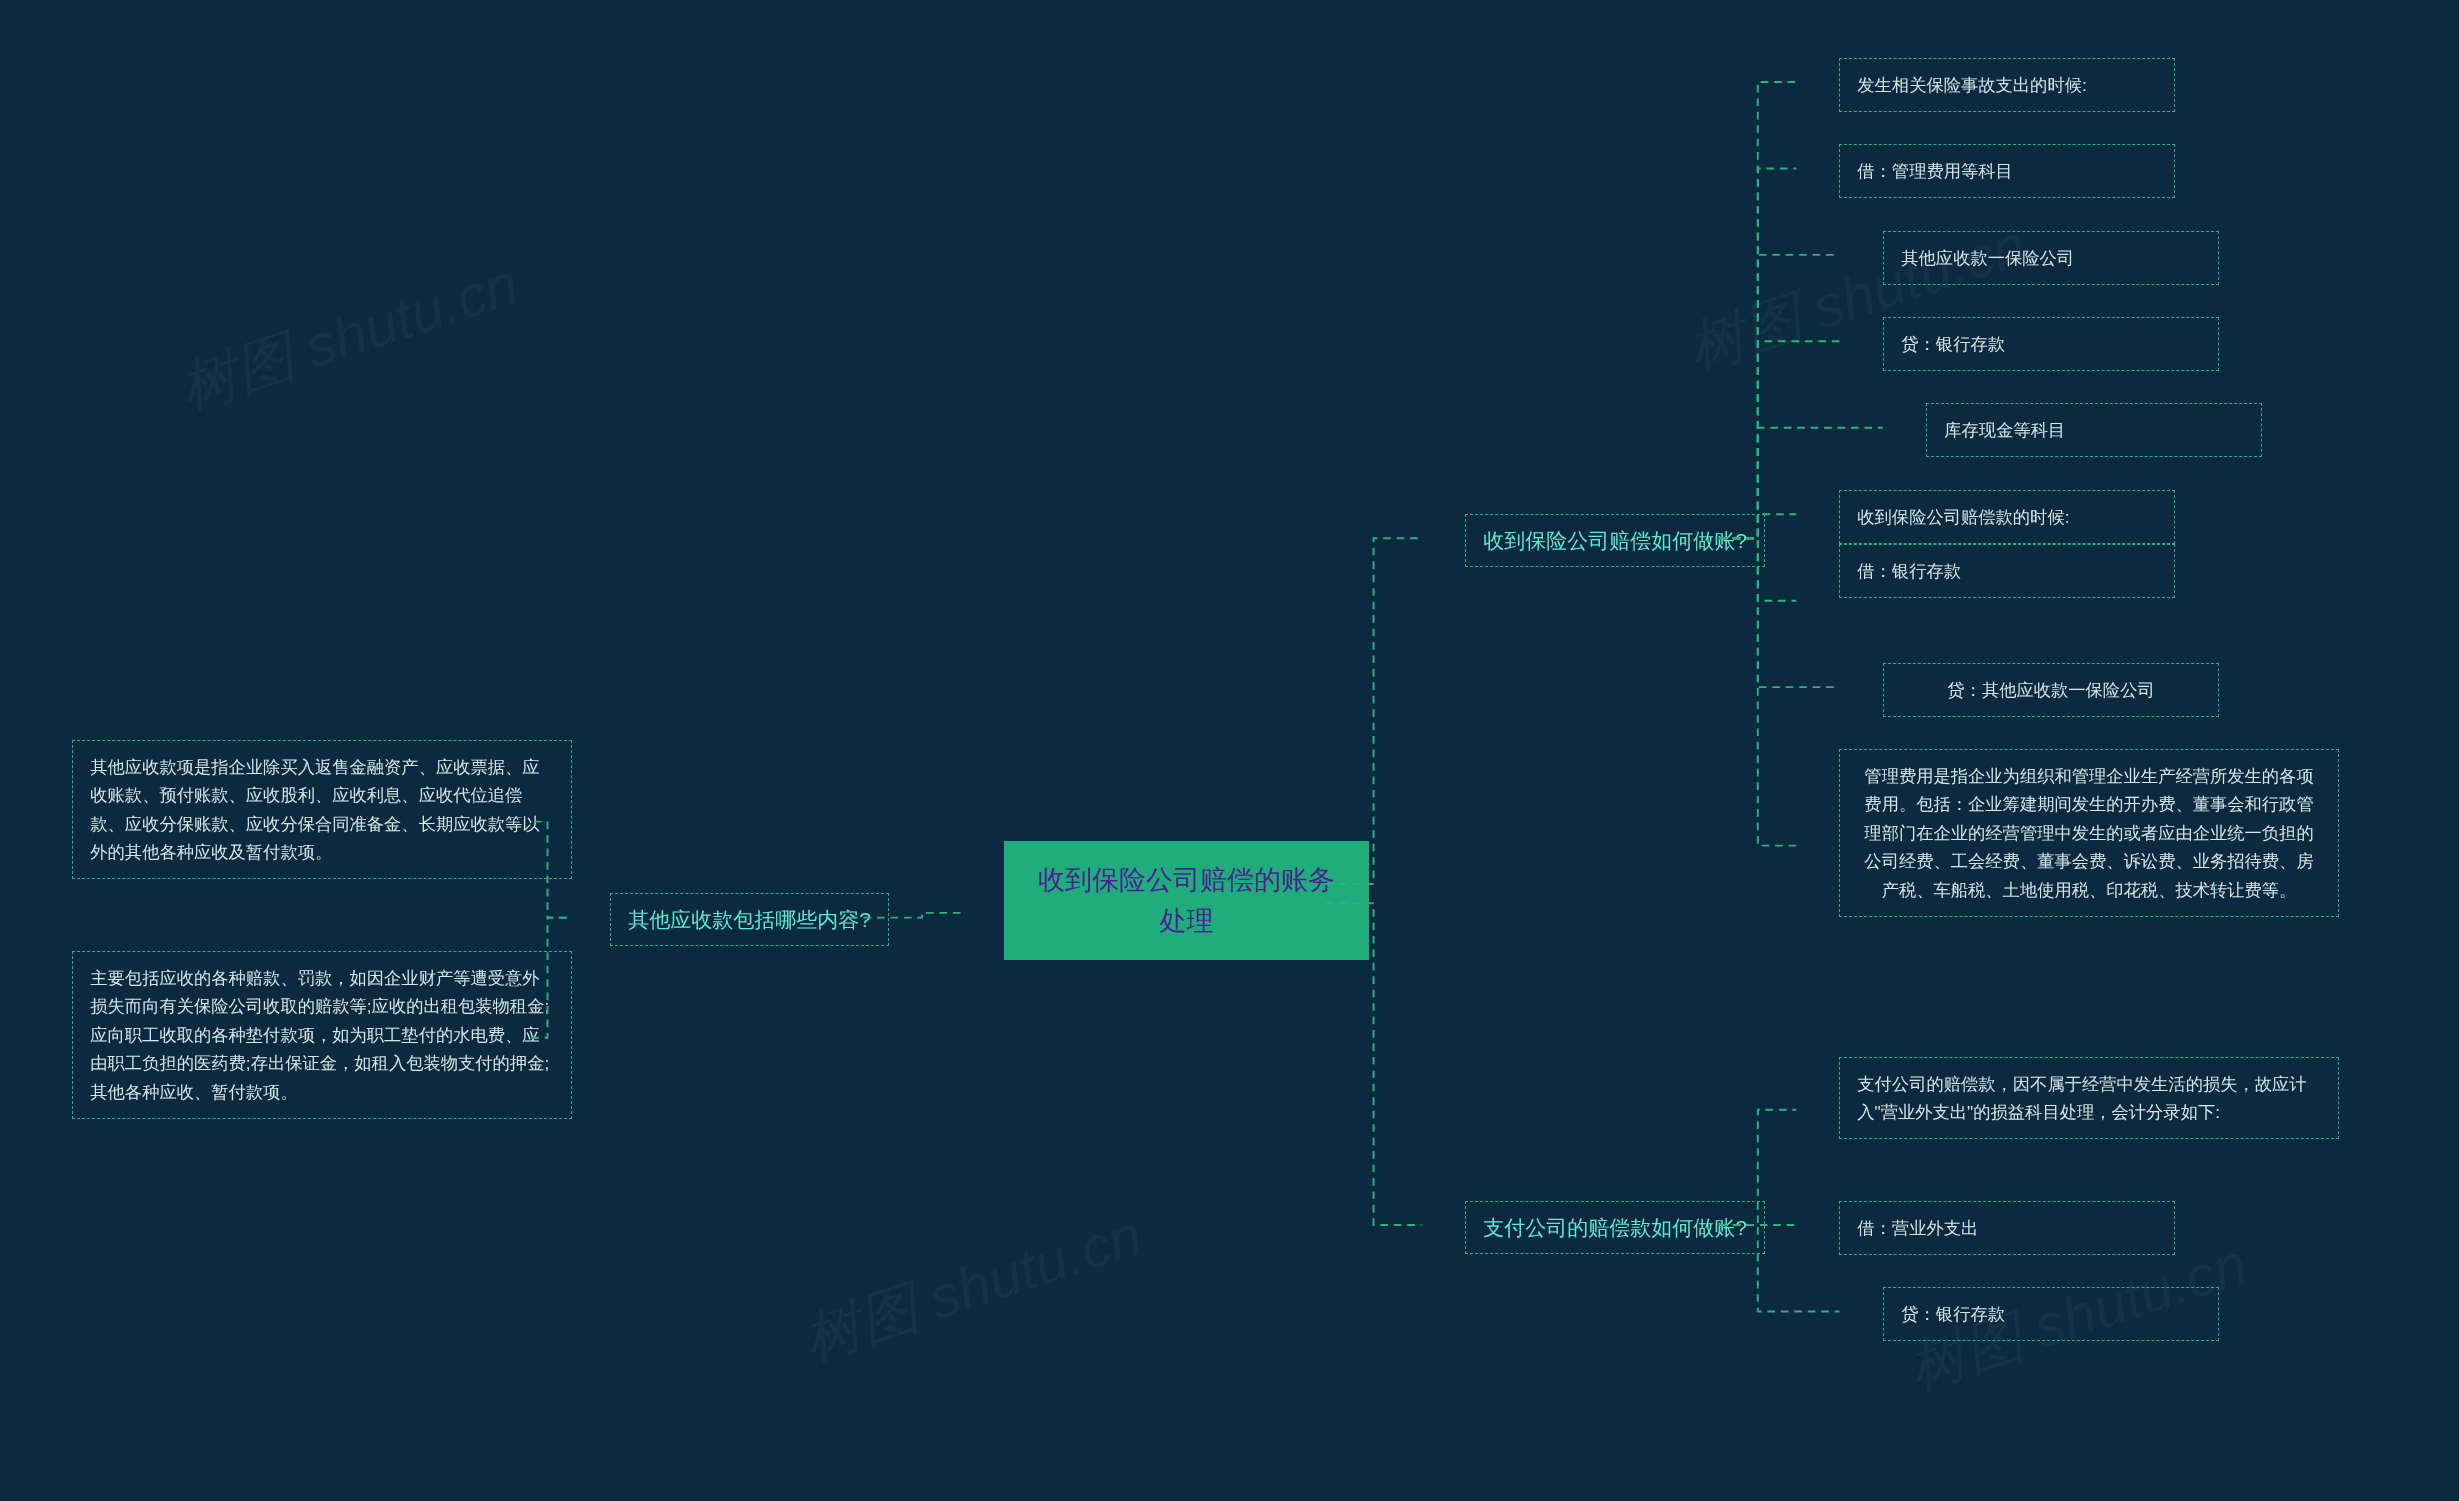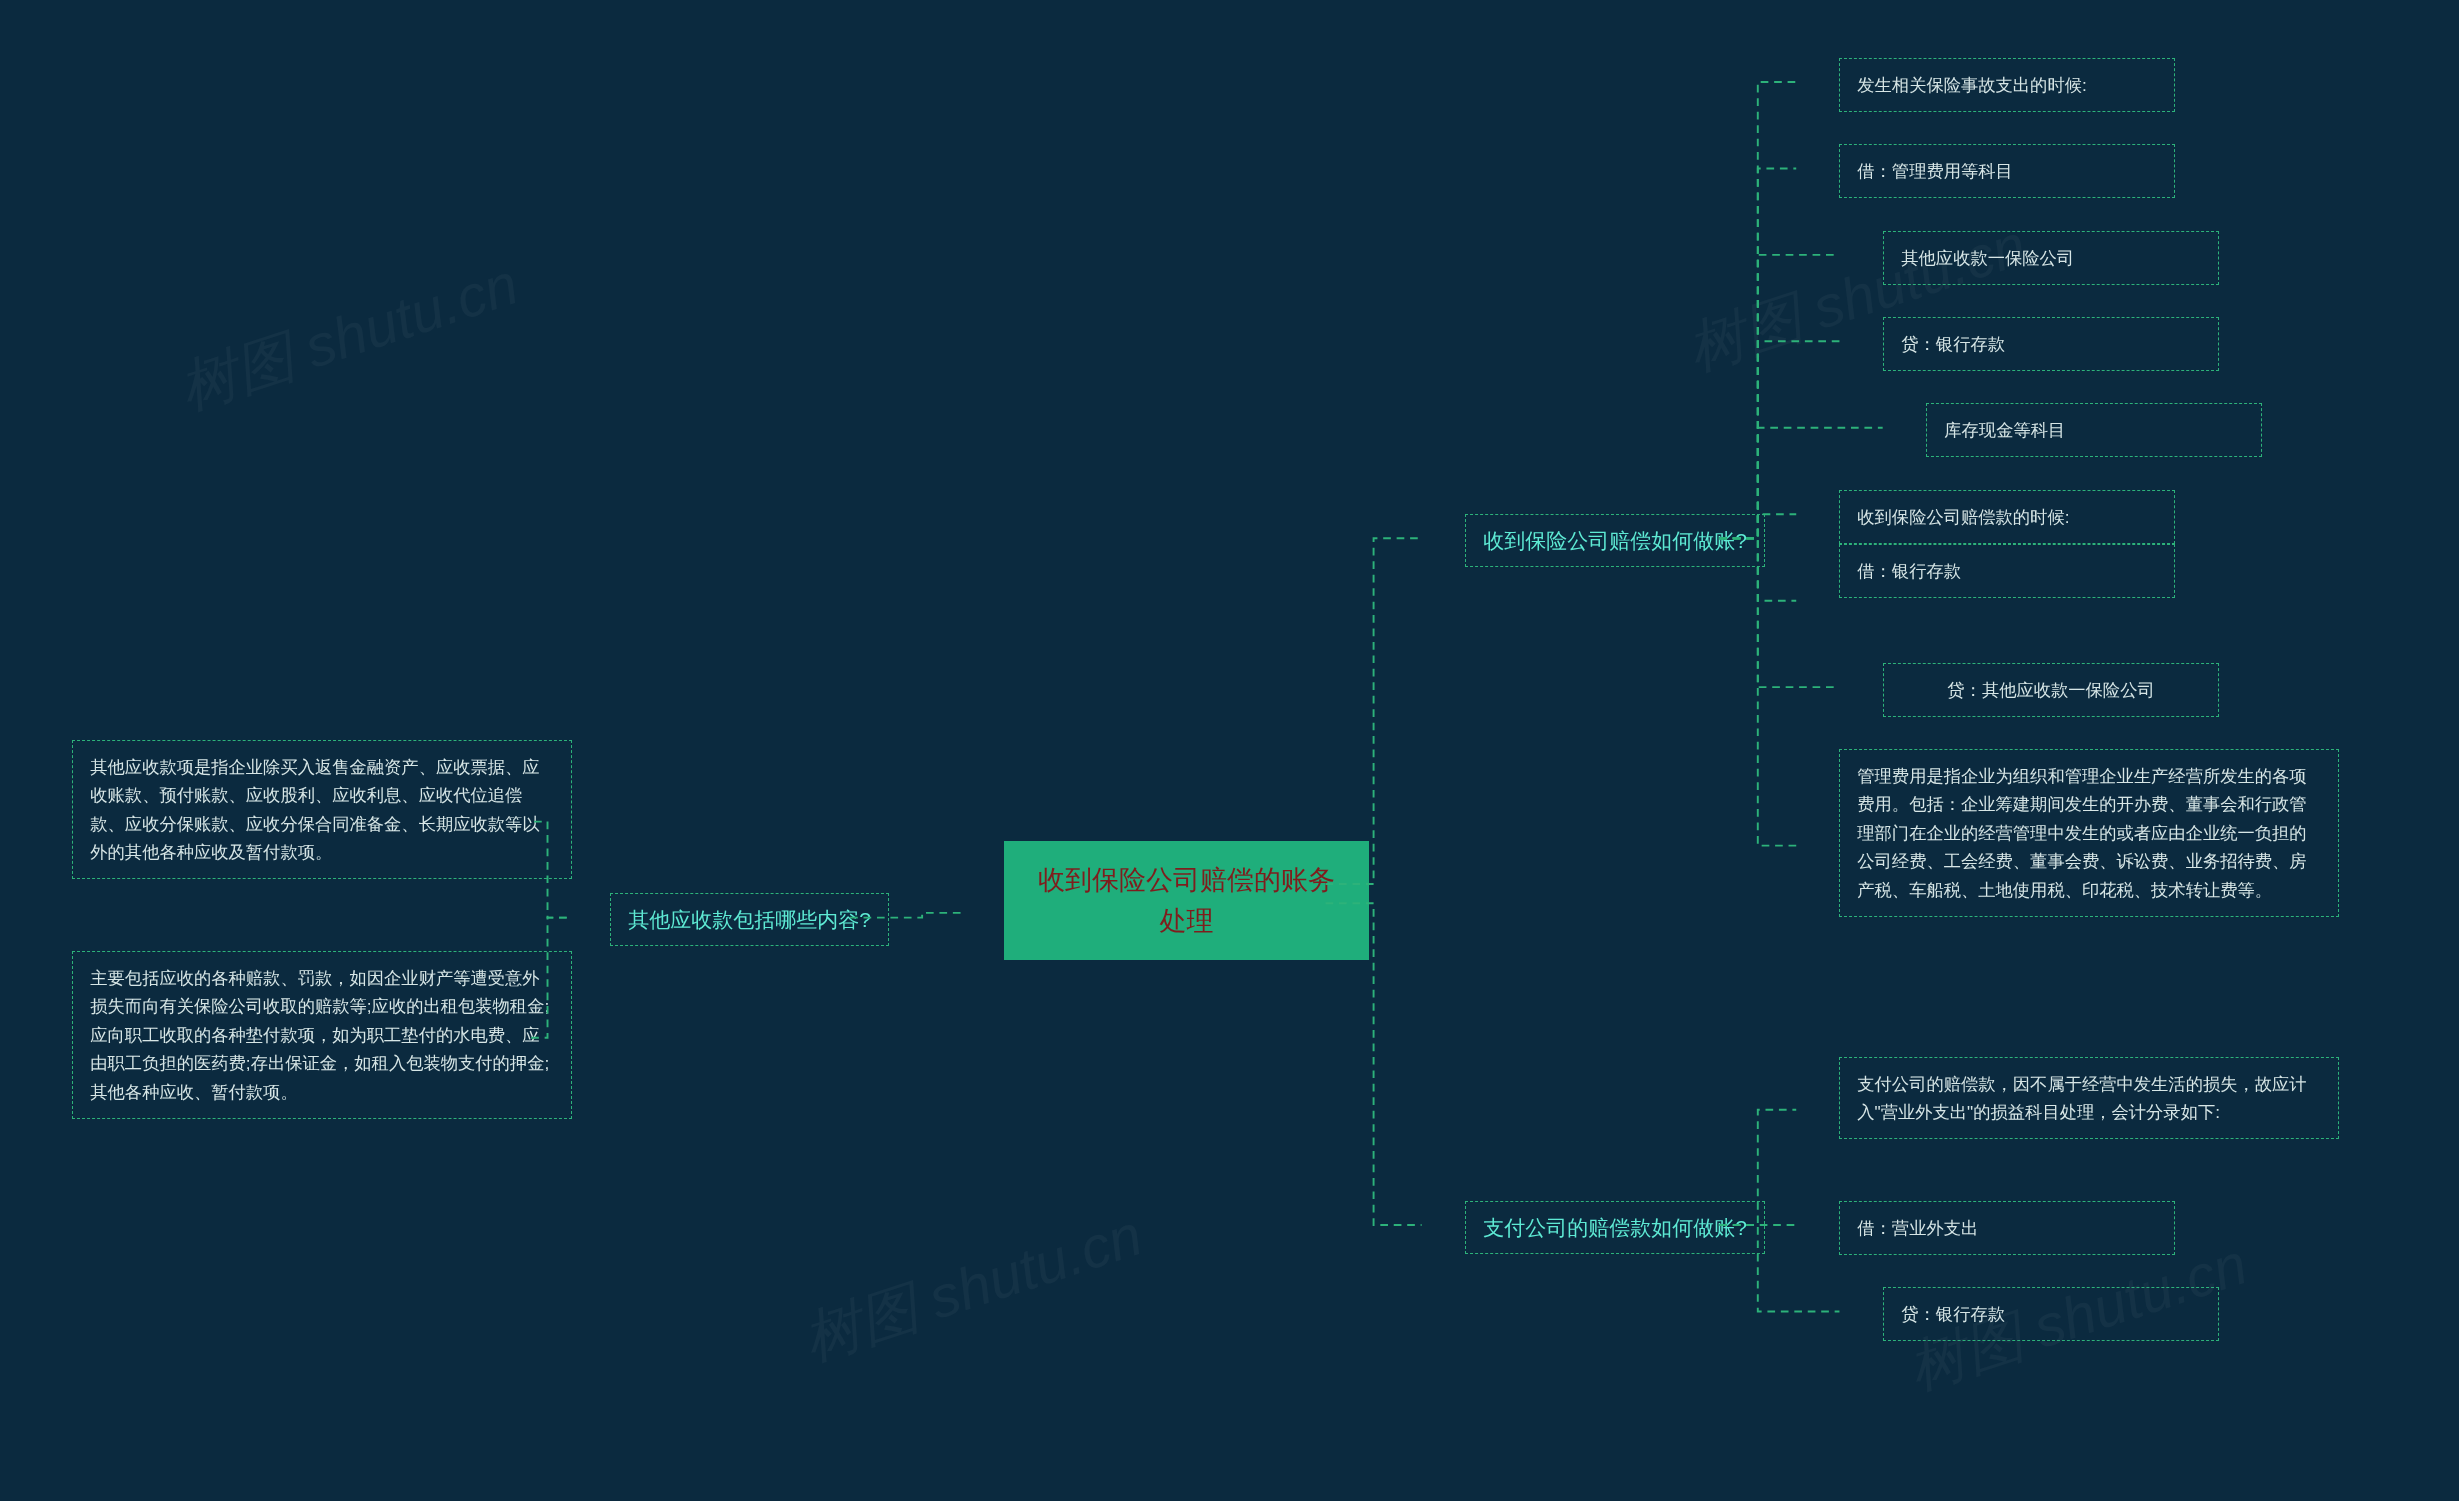--- a/index.html
+++ b/index.html
@@ -19,21 +19,21 @@
     left: 0;
     pointer-events: none;
   }
   .node {
     position: absolute;
     box-sizing: border-box;
     margin-left: 43px;
   }
   .root {
     background: #1fae7b;
-    color: #7f1d1d;
+    color: #4c1d95;
     font-size: 27px;
     line-height: 1.5;
     text-align: center;
     padding: 19px 27px;
     width: 365px;
   }
   .branch {
     border: 1.9px dashed #2db27a;
     color: #5eead4;
     font-size: 21px;
@@ -78,21 +78,21 @@
 <div class="node branch" style="left:1422px; top:514px;">收到保险公司赔偿如何做账?</div>
 
 <div class="node leaf narrow" style="left:1796px; top:58px;">发生相关保险事故支出的时候:</div>
 <div class="node leaf narrow" style="left:1796px; top:144px;">借：管理费用等科目</div>
 <div class="node leaf narrow" style="left:1840px; top:231px;">其他应收款一保险公司</div>
 <div class="node leaf narrow" style="left:1840px; top:317px;">贷：银行存款</div>
 <div class="node leaf narrow" style="left:1883px; top:403px;">库存现金等科目</div>
 <div class="node leaf narrow" style="left:1796px; top:490px;">收到保险公司赔偿款的时候:</div>
 <div class="node leaf narrow" style="left:1796px; top:544px;">借：银行存款</div>
 <div class="node leaf narrow" style="left:1840px; top:663px;text-align:center;">贷：其他应收款一保险公司</div>
-<div class="node leaf" style="left:1796px; top:749px;">管理费用是指企业为组织和管理企业生产经营所发生的各项费用。包括：企业筹建期间发生的开办费、董事会和行政管理部门在企业的经营管理中发生的或者应由企业统一负担的公司经费、工会经费、董事会费、诉讼费、业务招待费、房产税、车船税、土地使用税、印花税、技术转让费等。</div>
+<div class="node leaf" style="left:1796px; top:749px;text-align:center;">管理费用是指企业为组织和管理企业生产经营所发生的各项费用。包括：企业筹建期间发生的开办费、董事会和行政管理部门在企业的经营管理中发生的或者应由企业统一负担的公司经费、工会经费、董事会费、诉讼费、业务招待费、房产税、车船税、土地使用税、印花税、技术转让费等。</div>
 
 <div class="node branch" style="left:1422px; top:1201px;">支付公司的赔偿款如何做账?</div>
 
 <div class="node leaf" style="left:1796px; top:1057px;">支付公司的赔偿款，因不属于经营中发生活的损失，故应计入"营业外支出"的损益科目处理，会计分录如下:</div>
 <div class="node leaf narrow" style="left:1796px; top:1201px;">借：营业外支出</div>
 <div class="node leaf narrow" style="left:1840px; top:1287px;">贷：银行存款</div>
 
 <svg width="2459" height="1502" viewBox="0 0 2560 1563">
   <g stroke="#2db27a" stroke-width="2" stroke-dasharray="8 6" fill="none">
 

